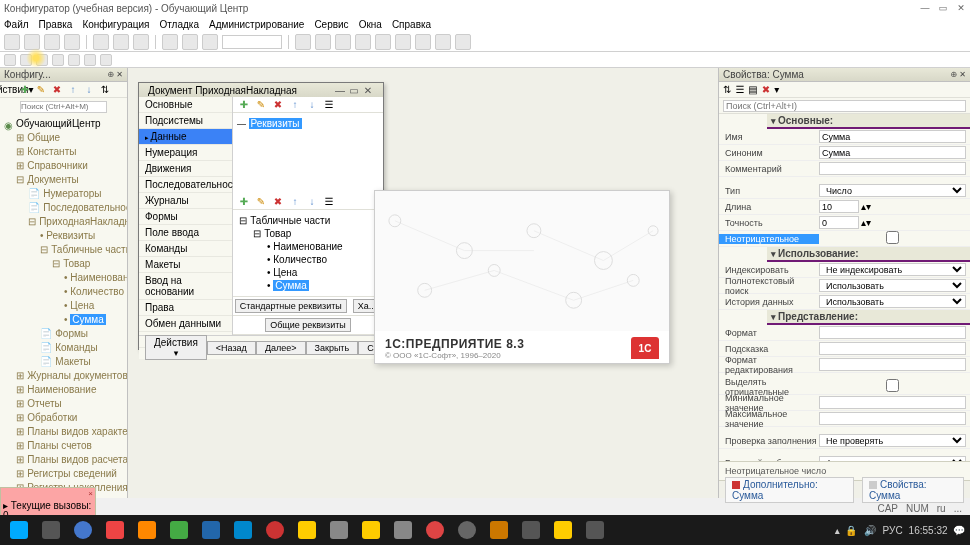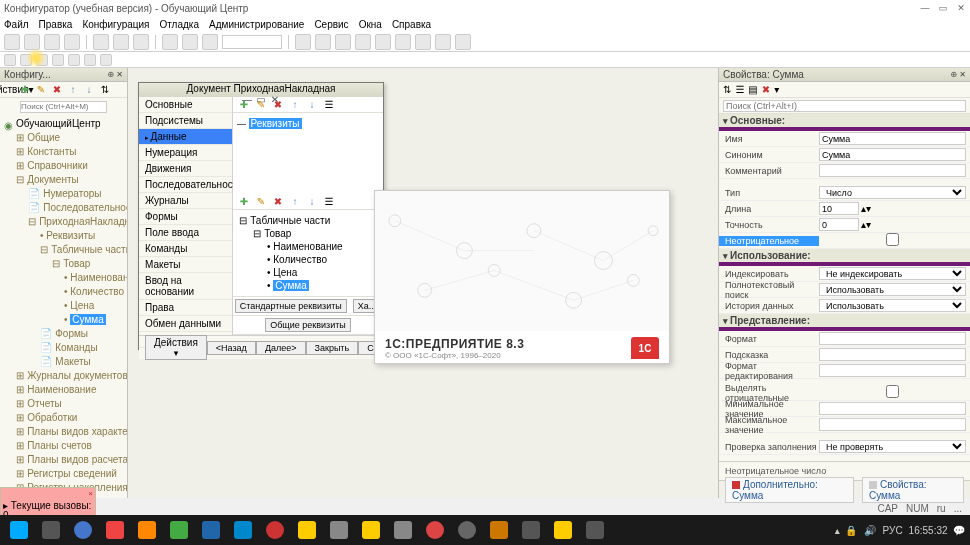--- a/index.html
+++ b/index.html
@@ -22,34 +22,34 @@
 .tree li{white-space:nowrap;}
 .tree .ico{display:inline-block;width:10px;height:10px;margin-right:2px;vertical-align:middle;}
 .tree .fold{color:#8a7a4a;}
 .tree .cfg{color:#5a8a4a;}
 .sel{background:#3399ff;color:#fff;padding:0 2px;}
 .canvas{flex:1;background:#f0f0e8;position:relative;}
 .panel-right{width:252px;background:#f8f8f0;border-left:1px solid #c0c0c0;display:flex;flex-direction:column;}
 .prop-toolbar{height:16px;display:flex;align-items:center;gap:4px;padding:0 4px;border-bottom:1px solid #e0e0d8;}
 .prop-search{height:16px;display:flex;align-items:center;padding:0 4px;border-bottom:1px solid #e0e0d8;}
 .prop-search input{flex:1;border:1px solid #ccc;height:12px;font-size:9px;padding:0 2px;}
-.prop-section{background:#e8e8d8;padding:1px 4px;font-size:9px;font-weight:bold;color:#444;border-bottom:4px solid #701a75;}
+.prop-section{background:#e8e8d8;padding:1px 4px;font-size:9px;font-weight:bold;color:#444;border-bottom:2px solid #701a75;margin-left:48px;}
 .prop-row{display:flex;height:16px;align-items:center;border-bottom:1px solid #eee;}
 .prop-label{width:100px;padding-left:6px;font-size:9px;color:#444;}
 .prop-value{flex:1;padding-right:4px;}
 .prop-value input,.prop-value select{width:100%;border:1px solid #ccc;height:13px;font-size:9px;padding:0 2px;background:#fff;}
 .prop-value .num{display:flex;align-items:center;gap:2px;}
 .prop-value .num input{width:40px;}
 .prop-hint{padding:4px 6px;font-size:9px;color:#555;border-top:1px solid #d0d0c0;background:#f8f8f0;}
 .prop-footer{height:18px;background:#f0f0e8;border-top:1px solid #d0d0c0;display:flex;align-items:center;gap:8px;padding:0 6px;font-size:9px;}
 .footer-link{color:#2a5a9a;border:1px solid #ccc;padding:1px 6px;background:#f8f8f8;}
 .ft-sq{display:inline-block;width:8px;height:8px;margin-right:3px;vertical-align:middle;}
 .prop-label.hl{background:#3399ff;color:#fff;}
 .docwin{position:absolute;left:10px;top:14px;width:246px;height:268px;background:#fff;border:1px solid #7a7a7a;box-shadow:2px 2px 4px rgba(0,0,0,0.2);}
-.docwin .dt{height:14px;background:linear-gradient(#e8e8d8,#d8d8c8);display:flex;align-items:center;justify-content:space-between;padding:0 9px;font-size:9px;flex-direction:column;}
+.docwin .dt{height:14px;background:linear-gradient(#e8e8d8,#d8d8c8);display:flex;align-items:center;justify-content:space-between;padding:0 9px;font-size:9px;}
 .docwin .dc{display:flex;gap:2px;}
 .docwin .dc span{width:12px;text-align:center;color:#555;}
 .docwin .body{display:flex;height:238px;}
 .doc-nav{width:94px;border-right:1px solid #d0d0d0;background:#f8f8f0;font-size:9px;}
 .doc-nav div{padding:2px 6px;border-bottom:1px solid #e8e8e0;cursor:default;}
 .doc-nav .active{background:#3b82f6;font-weight:normal;}
 .doc-nav .arrow::before{content:"▸ ";font-size:7px;}
 .doc-main{flex:1;display:flex;flex-direction:column;}
 .doc-tb{height:16px;display:flex;align-items:center;gap:3px;padding:0 4px;border-bottom:1px solid #e0e0d8;}
 .doc-tb span{width:14px;height:14px;display:inline-flex;align-items:center;justify-content:center;}

